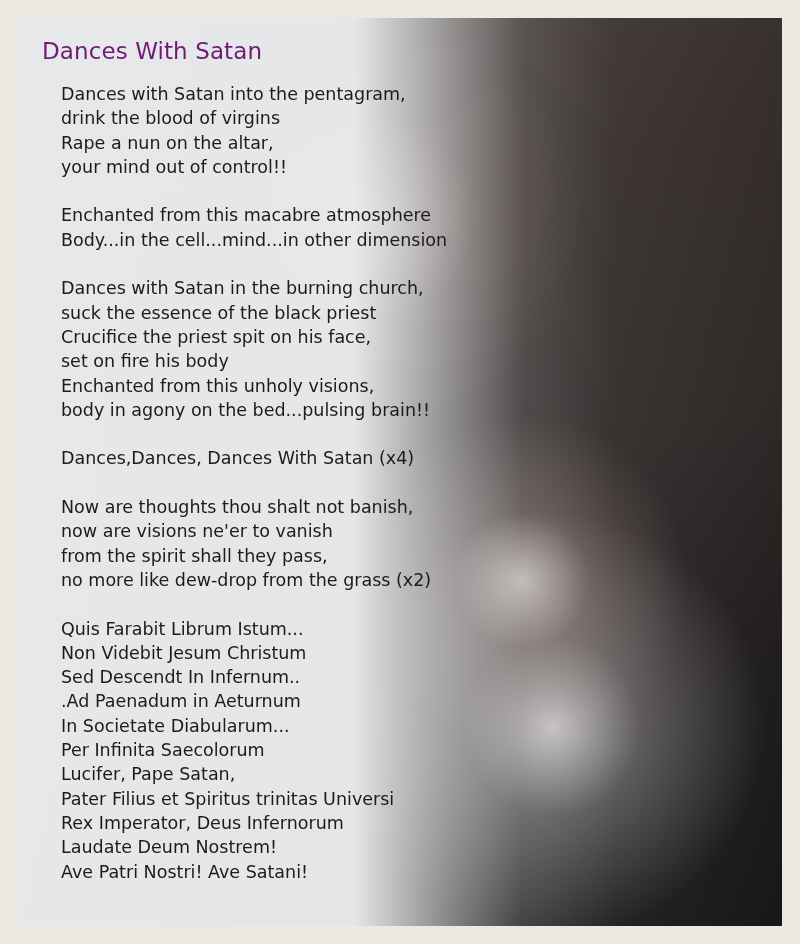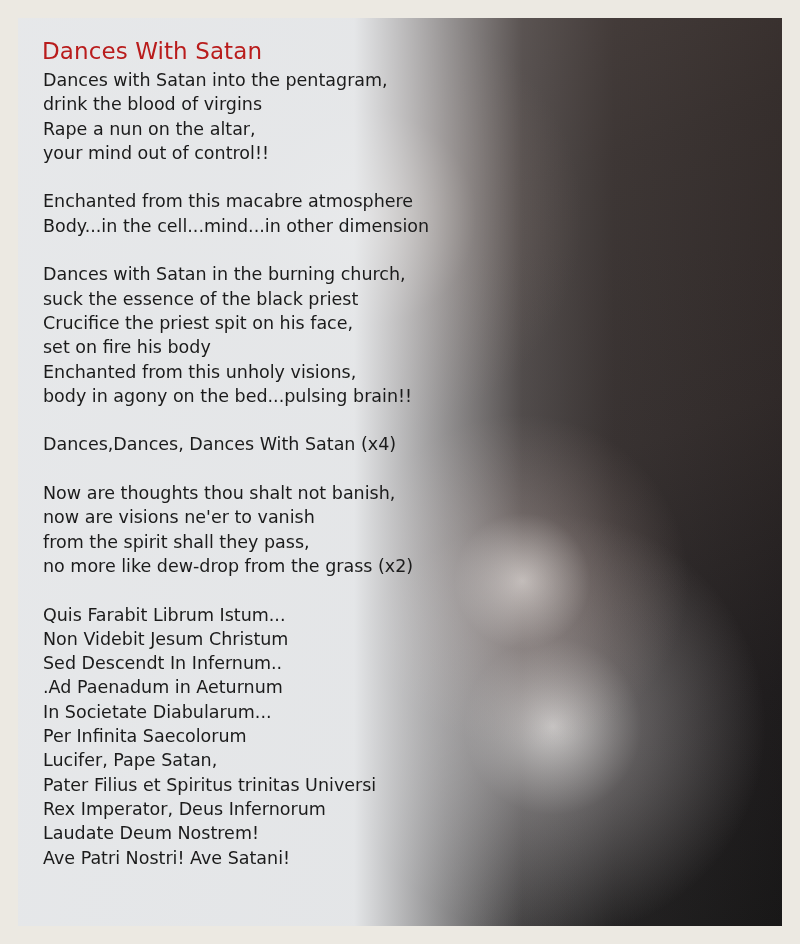--- a/index.html
+++ b/index.html
@@ -41,21 +41,21 @@
     background: linear-gradient(90deg, rgba(236,238,240,0.97) 0%, rgba(236,238,240,0.96) 44%, rgba(236,238,240,0.55) 56%, rgba(236,238,240,0.22) 66%, rgba(236,238,240,0.10) 78%, rgba(236,238,240,0.06) 100%);
   }
   .content {
     position: absolute;
     left: 0; top: 0; right: 0; bottom: 0;
     padding: 20px 24px 0 24px;
     box-sizing: border-box;
   }
   .song-title {
     font-size: 23px;
-    color: #b91c1c;
+    color: #701a75;
     font-weight: normal;
     margin: 0 0 4px 0;
     letter-spacing: 0.1px;
   }
   .artist-line {
     font-size: 14.5px;
     color: #3c3c3c;
     padding-bottom: 9px;
     border-bottom: 1px dashed #b9c2c8;
     margin-bottom: 12px;
@@ -63,21 +63,21 @@
   .artist-link {
     color: #3a7fb1;
     text-decoration: underline;
     cursor: pointer;
   }
   .lyrics {
     font-size: 17.5px;
     line-height: 24.3px;
     color: #1b1b1b;
     white-space: pre-wrap;
-    margin: 0;
+    margin: 18px;
     padding-left: 1px;
     font-family: "DejaVu Sans", "Liberation Sans", sans-serif;
   }
 </style>
 </head>
 <body>
 
 <div class="page-frame">
   <div class="bg-photo"></div>
   <div class="bg-overlay"></div>

